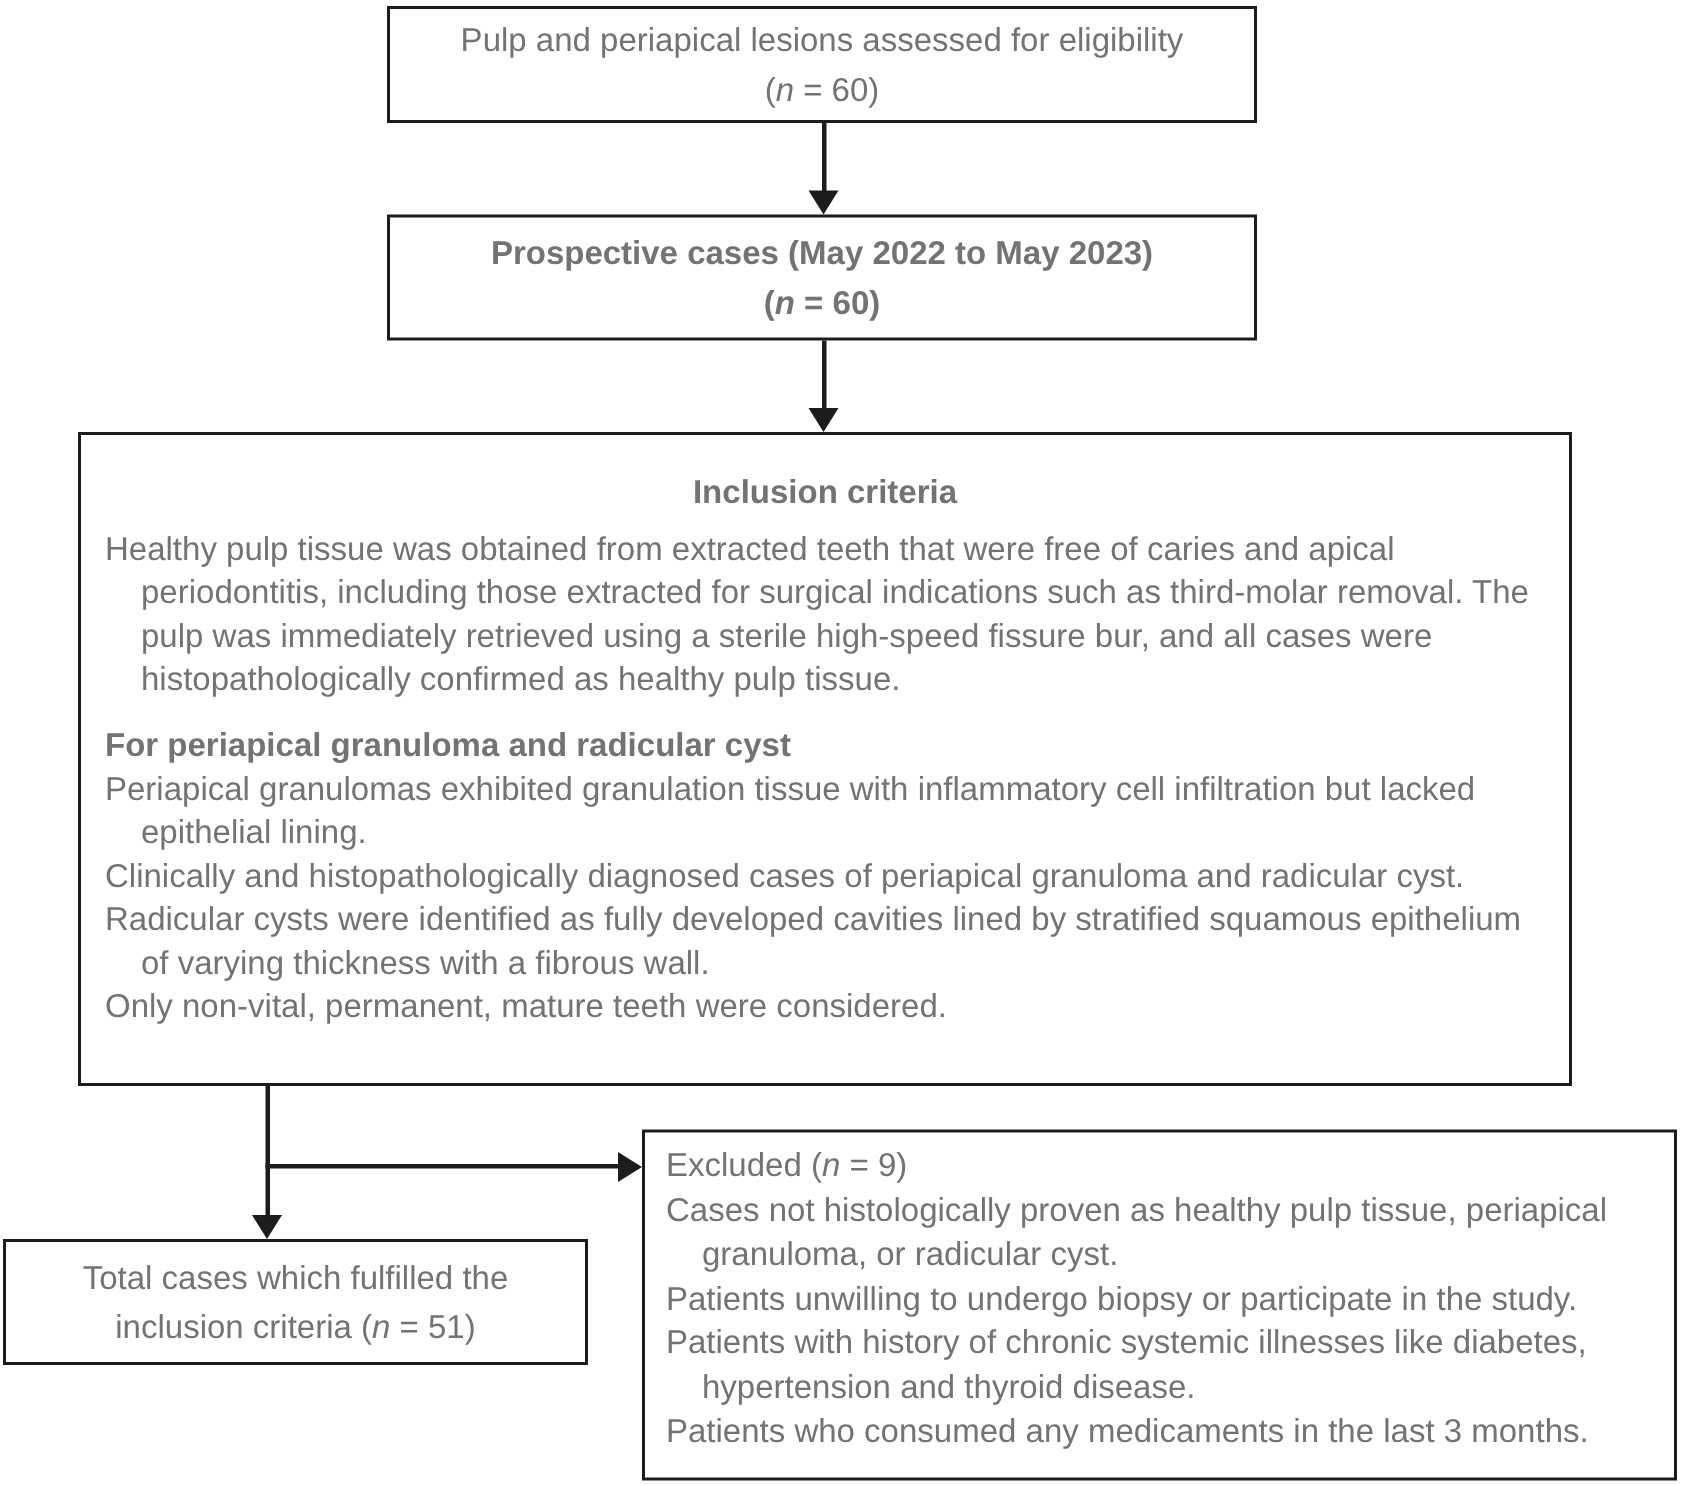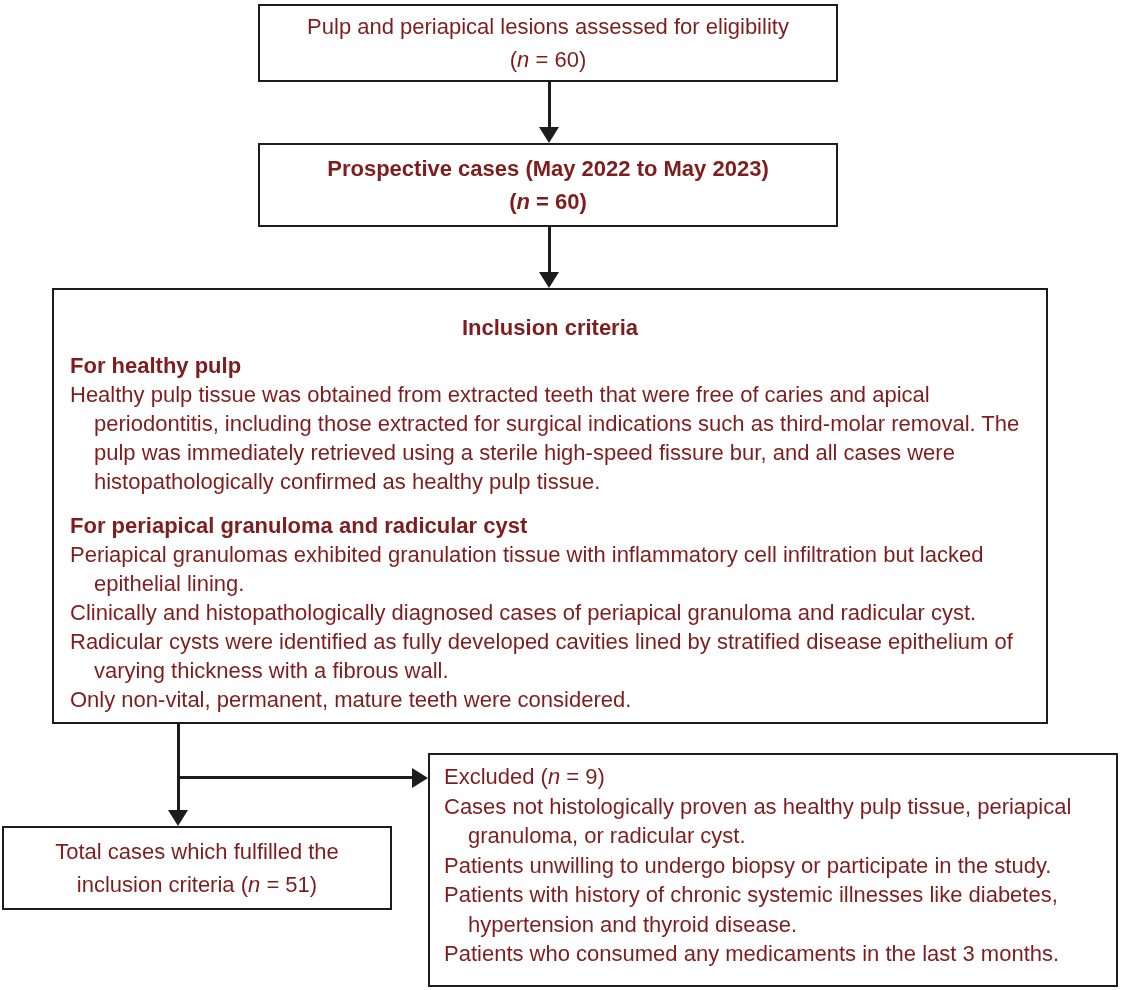--- a/index.html
+++ b/index.html
@@ -6,21 +6,21 @@
     margin: 0;
     padding: 0;
     background: #ffffff;
   }
   #canvas {
     position: relative;
     width: 1121px;
     height: 990px;
     background: #ffffff;
     font-family: "Liberation Sans", sans-serif;
-    color: #7f1d1d;
+    color: #737373;
     overflow: hidden;
   }
   .box {
     position: absolute;
     border: 2px solid #1c1c1c;
     background: #ffffff;
     box-sizing: border-box;
   }
   .center-box {
     display: flex;
@@ -114,26 +114,25 @@
   <div class="box center-box" id="box-prospective">
     <div><span>Prospective cases (May 2022 to May 2023)</span></div>
     <div><span>(</span><i class="nvar">n</i><span> = 60)</span></div>
   </div>
 
   <div class="line" style="left:548px; top:227px; width:3px; height:46px;"></div>
   <div class="arrowhead-down" style="left:539px; top:272px;"></div>
 
   <div class="box" id="box-inclusion">
     <p class="inc-title">Inclusion criteria</p>
-    <p class="inc-heading">For healthy pulp</p>
     <p class="inc-par">Healthy pulp tissue was obtained from extracted teeth that were free of caries and apical periodontitis, including those extracted for surgical indications such as third-molar removal. The pulp was immediately retrieved using a sterile high-speed fissure bur, and all cases were histopathologically confirmed as healthy pulp tissue.</p>
     <p class="inc-heading second">For periapical granuloma and radicular cyst</p>
     <p class="inc-par">Periapical granulomas exhibited granulation tissue with inflammatory cell infiltration but lacked epithelial lining.</p>
     <p class="inc-par">Clinically and histopathologically diagnosed cases of periapical granuloma and radicular cyst.</p>
-    <p class="inc-par">Radicular cysts were identified as fully developed cavities lined by stratified disease epithelium of varying thickness with a fibrous wall.</p>
+    <p class="inc-par">Radicular cysts were identified as fully developed cavities lined by stratified squamous epithelium of varying thickness with a fibrous wall.</p>
     <p class="inc-par">Only non-vital, permanent, mature teeth were considered.</p>
   </div>
 
   <div class="line" style="left:177px; top:724px; width:3px; height:88px;"></div>
   <div class="arrowhead-down" style="left:168px; top:810px;"></div>
   <div class="line" style="left:177px; top:776px; width:237px; height:3px;"></div>
   <div class="arrowhead-right" style="left:412px; top:768px;"></div>
 
   <div class="box center-box" id="box-total">
     <div><span>Total cases which fulfilled the</span></div>

